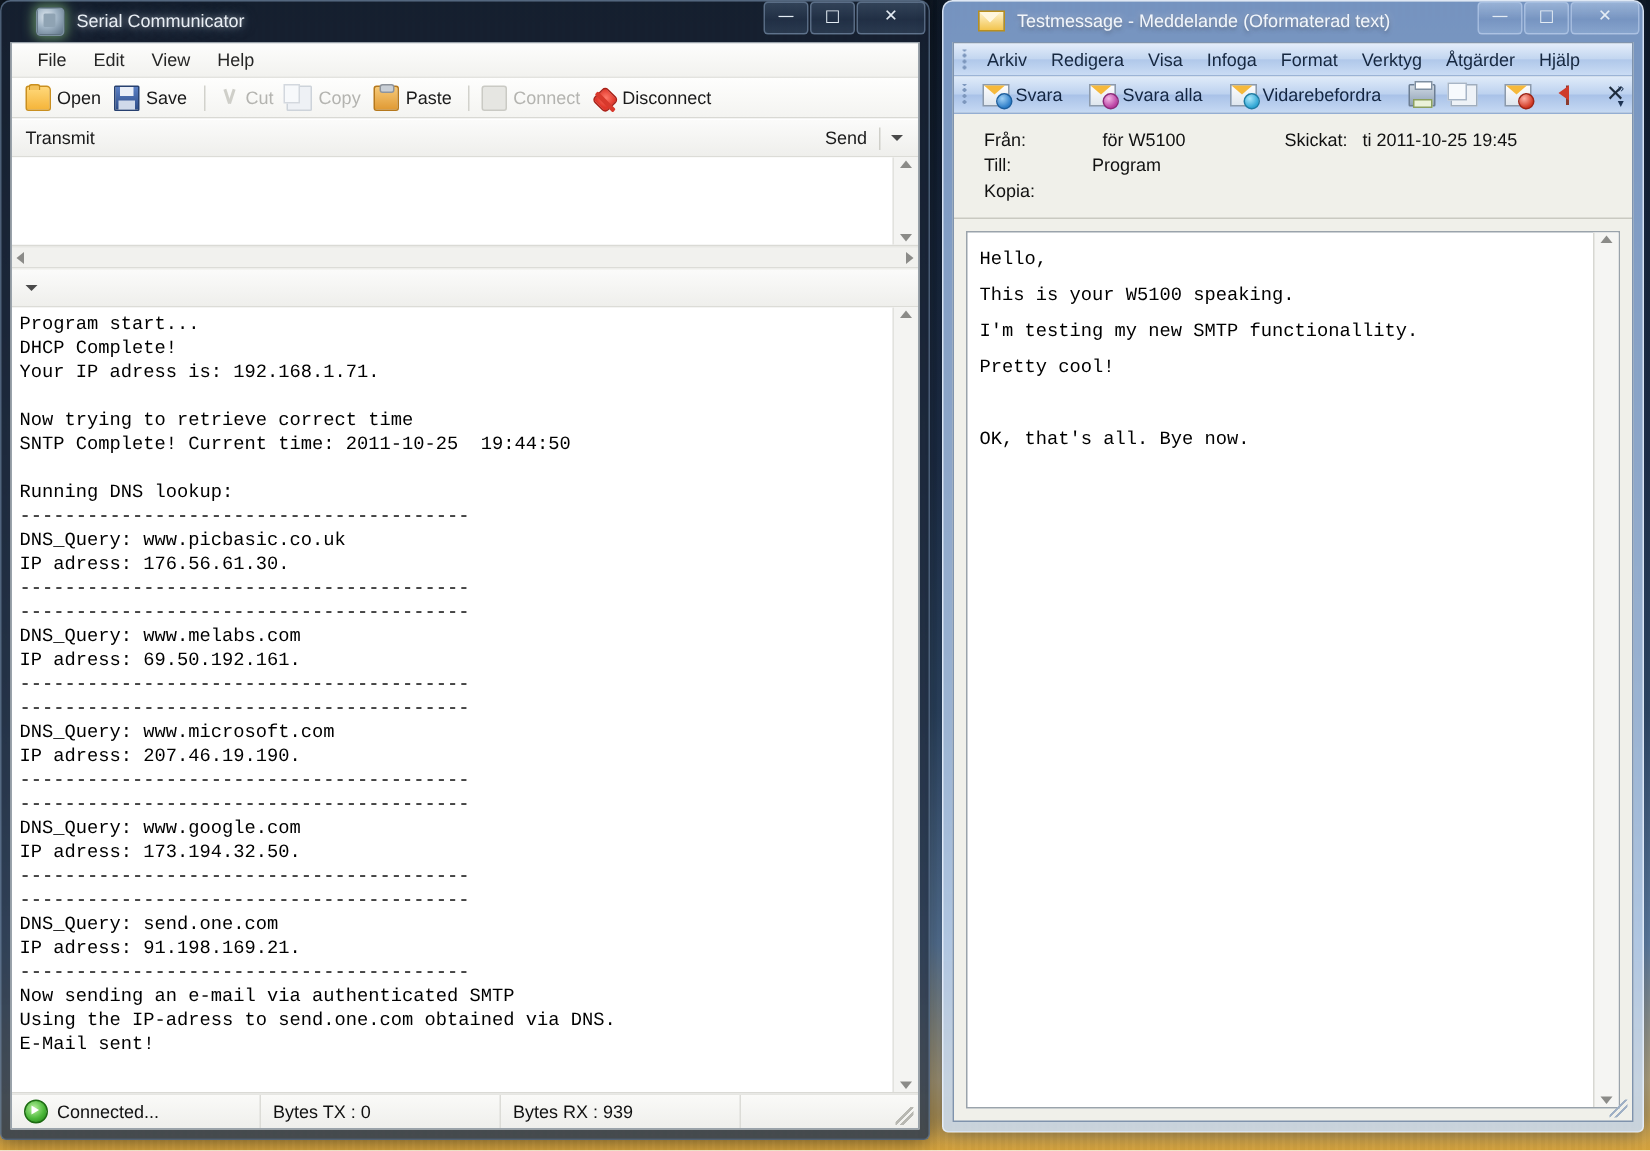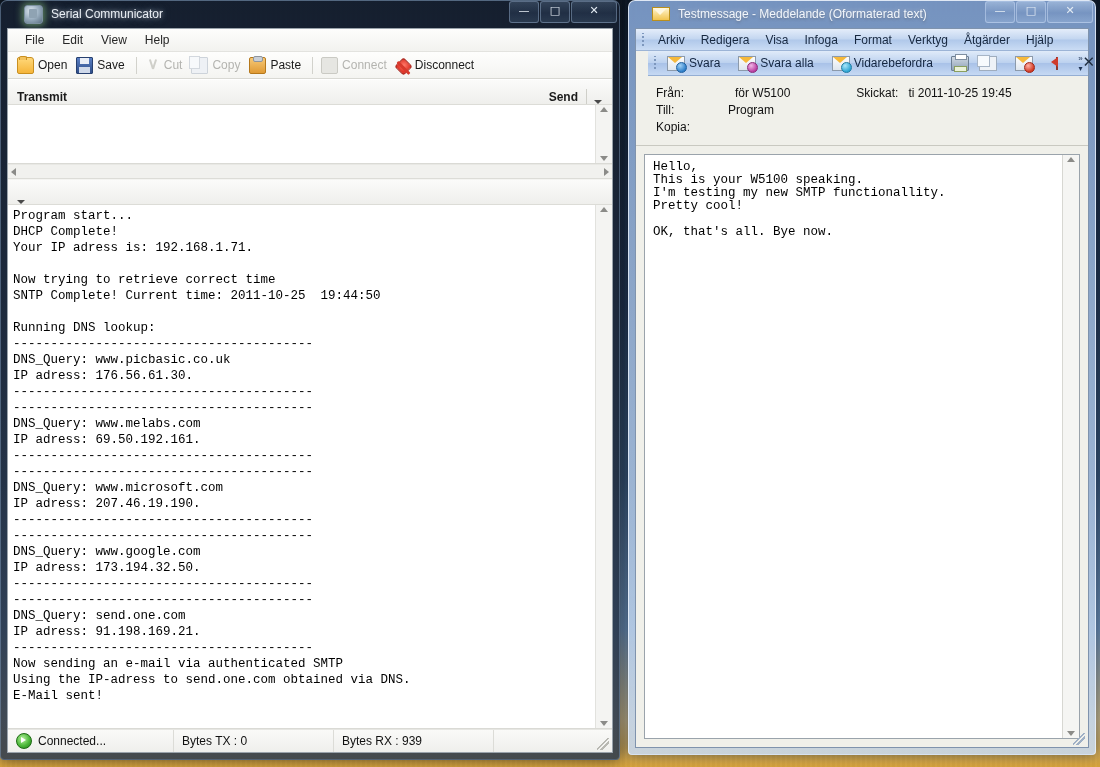--- a/index.html
+++ b/index.html
@@ -221,24 +221,23 @@
     position:absolute; left:-2px; top:5px; width:17px; height:3px; background:#d8392c;
     border-radius:1px;
   }
 
   .section-head {
     height: 24px;
     background: linear-gradient(180deg,#fbfbfa 0%, #efefec 100%);
     border-bottom: 1px solid #dcdcd7;
     border-top: 1px solid #ffffff;
     display: flex;
-    align-items: flex-end;
+    align-items: center;
     padding: 0 6px 0 9px;
     flex: none;
-    font-weight: bold;
   }
   .section-head .lbl { flex: 1; color: #1b1b1b; font-size: 12px; }
   .section-head .send-lbl { color: #1b1b1b; font-size: 12px; padding-right: 8px; }
   .vsep { width:1px; height:15px; background:#cfcfc9; margin-right: 7px; }
   .caret-down {
     width: 0; height: 0;
     border-left: 4px solid transparent;
     border-right: 4px solid transparent;
     border-top: 4px solid #4a4a4a;
     margin-right: 4px;
@@ -436,21 +435,20 @@
   }
   .ol-toolbar {
     height: 24px;
     display: flex;
     align-items: center;
     background: linear-gradient(180deg,#e0ebf9 0%, #bdd2ef 48%, #a9c2e8 52%, #c6d9f3 100%);
     border-bottom: 1px solid #94aed3;
     padding-left: 3px;
     flex: none;
     position: relative;
-    margin-left: 12px;
   }
   .ol-tbtn {
     display: flex;
     align-items: center;
     gap: 4px;
     padding: 1px 5px;
     color: #132540;
     font-size: 12px;
     white-space: nowrap;
   }
@@ -528,21 +526,21 @@
     margin: 8px 8px 8px 8px;
     background: #ffffff;
     border: 1px solid #9aa3ab;
     display: flex;
     min-height: 0;
   }
   .ol-body {
     flex: 1;
     font-family: "Liberation Mono", monospace;
     font-size: 12.5px;
-    line-height: 13px;
+    line-height: 24px;
     padding: 6px 8px;
     white-space: pre;
     color: #000;
     overflow: hidden;
   }
   .ol-vscroll {
     width: 17px;
     background: #f5f5f3;
     border-left: 1px solid #d7d7d2;
     display: flex;

